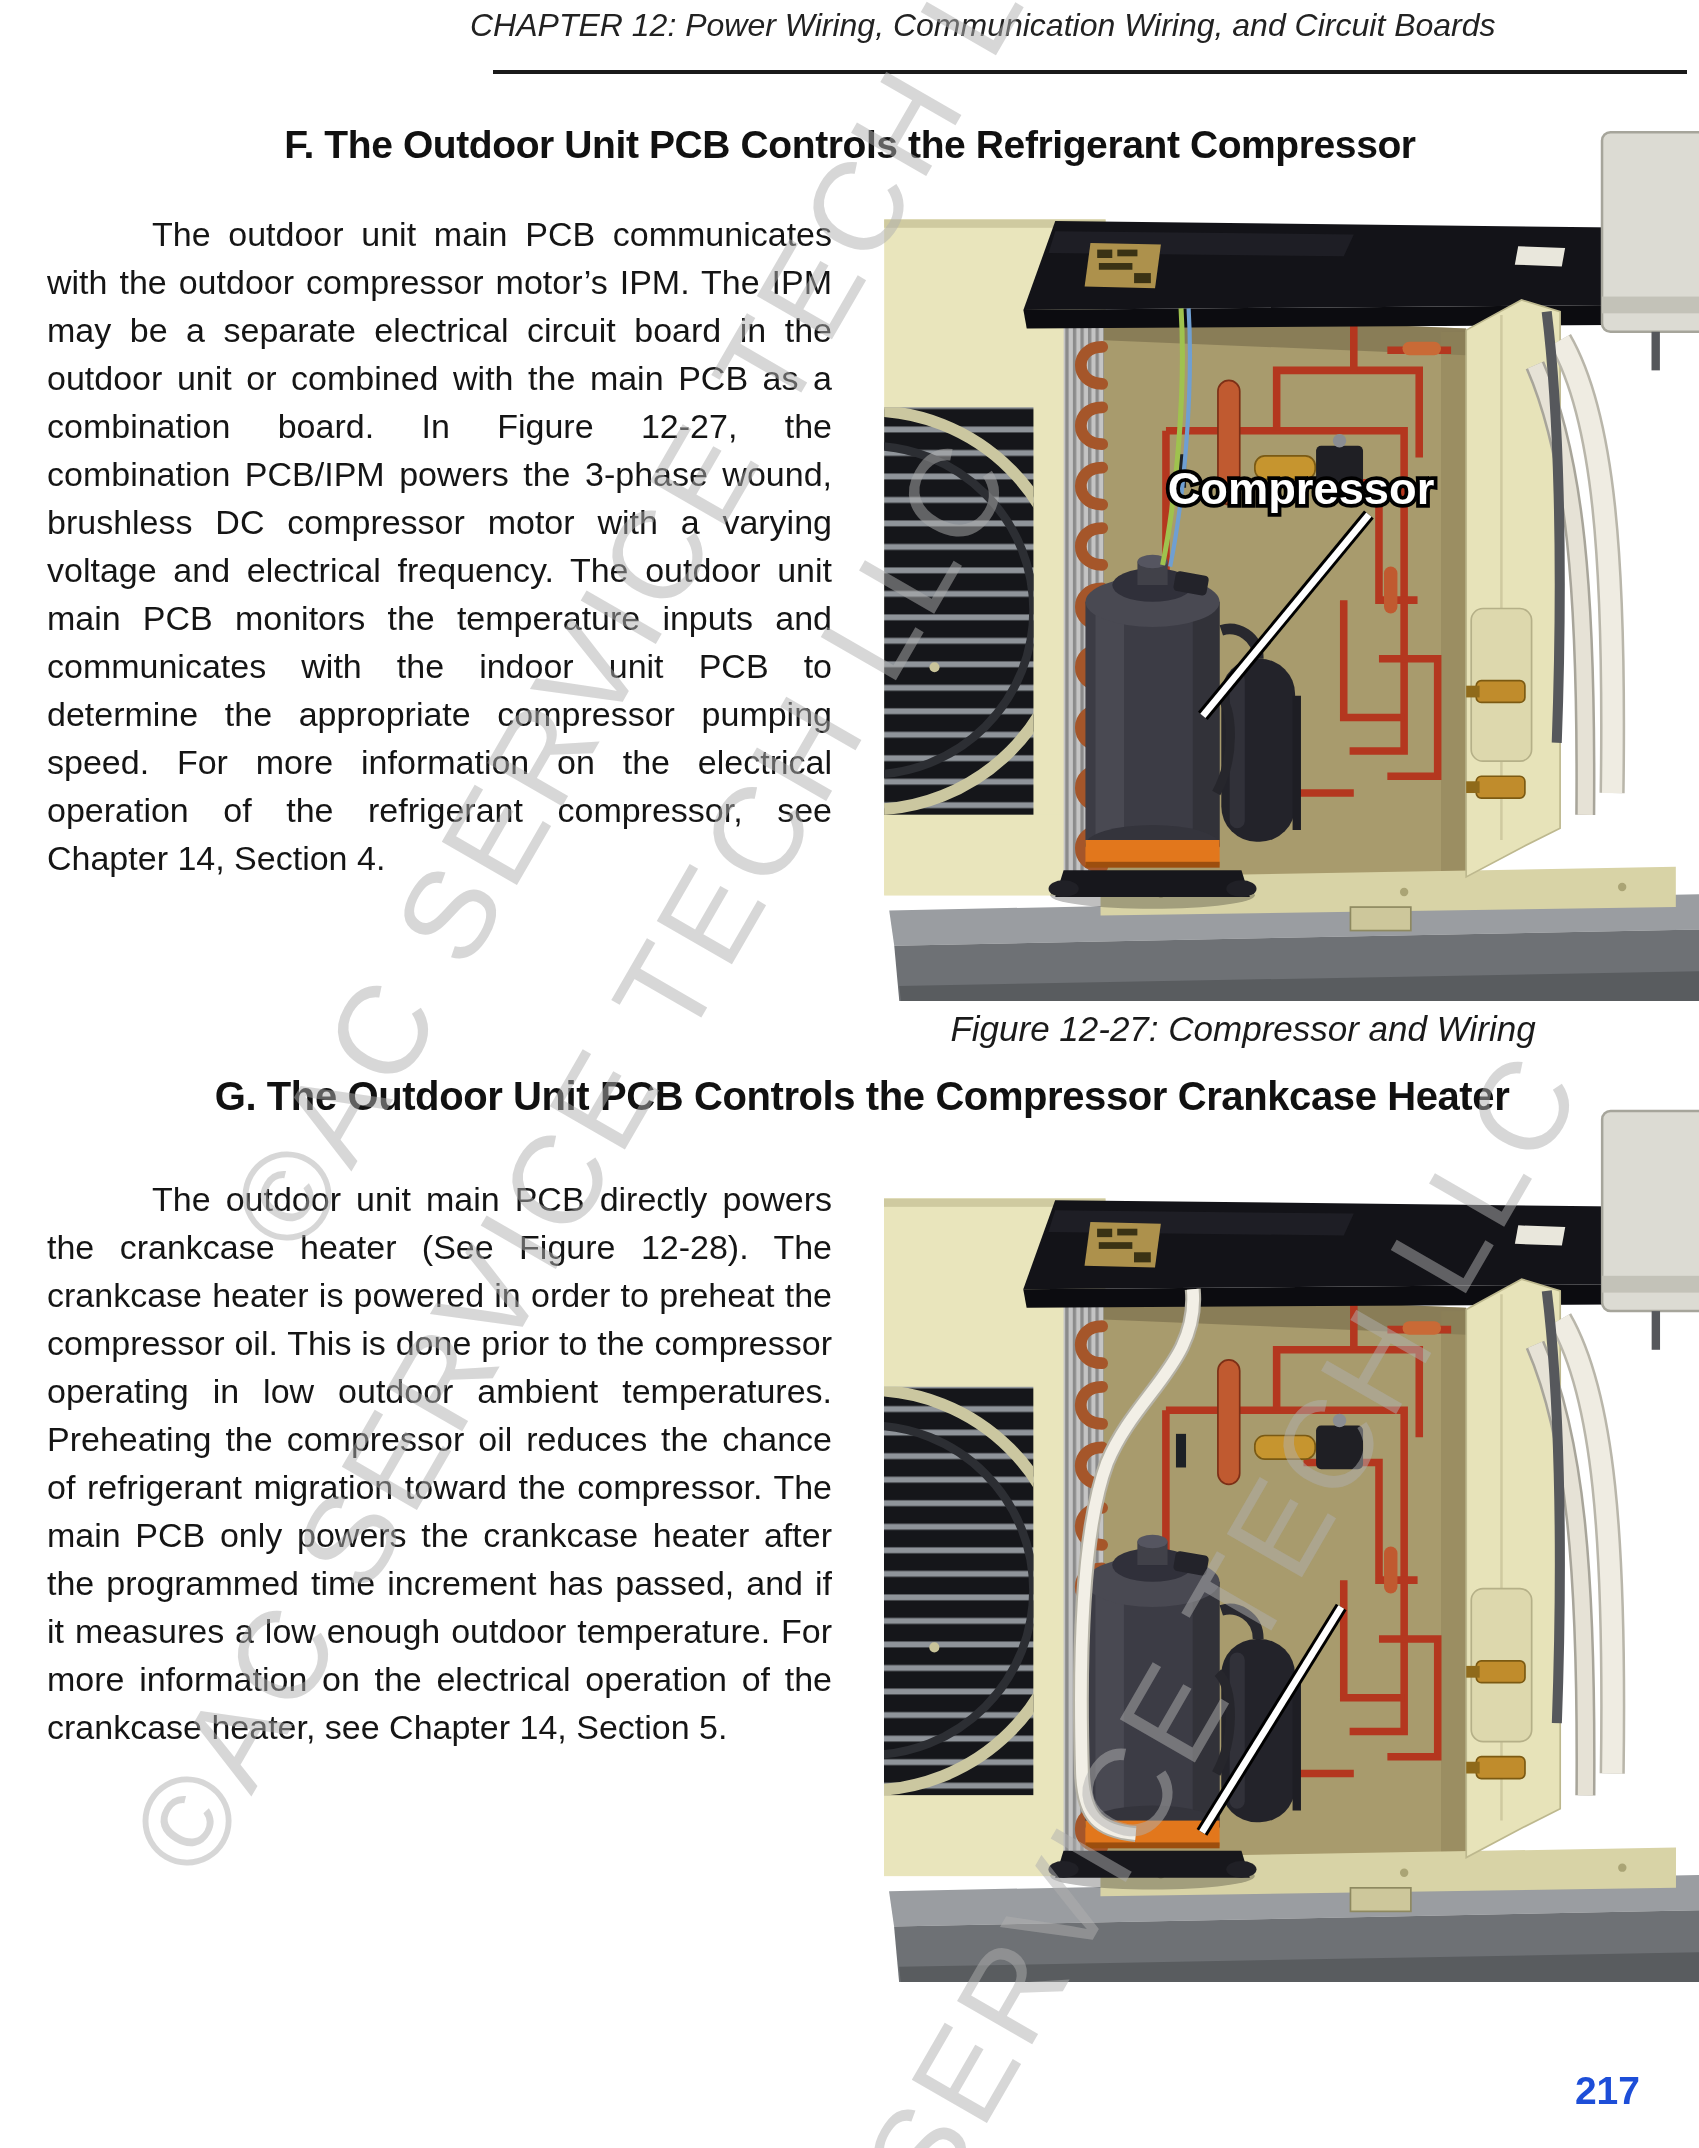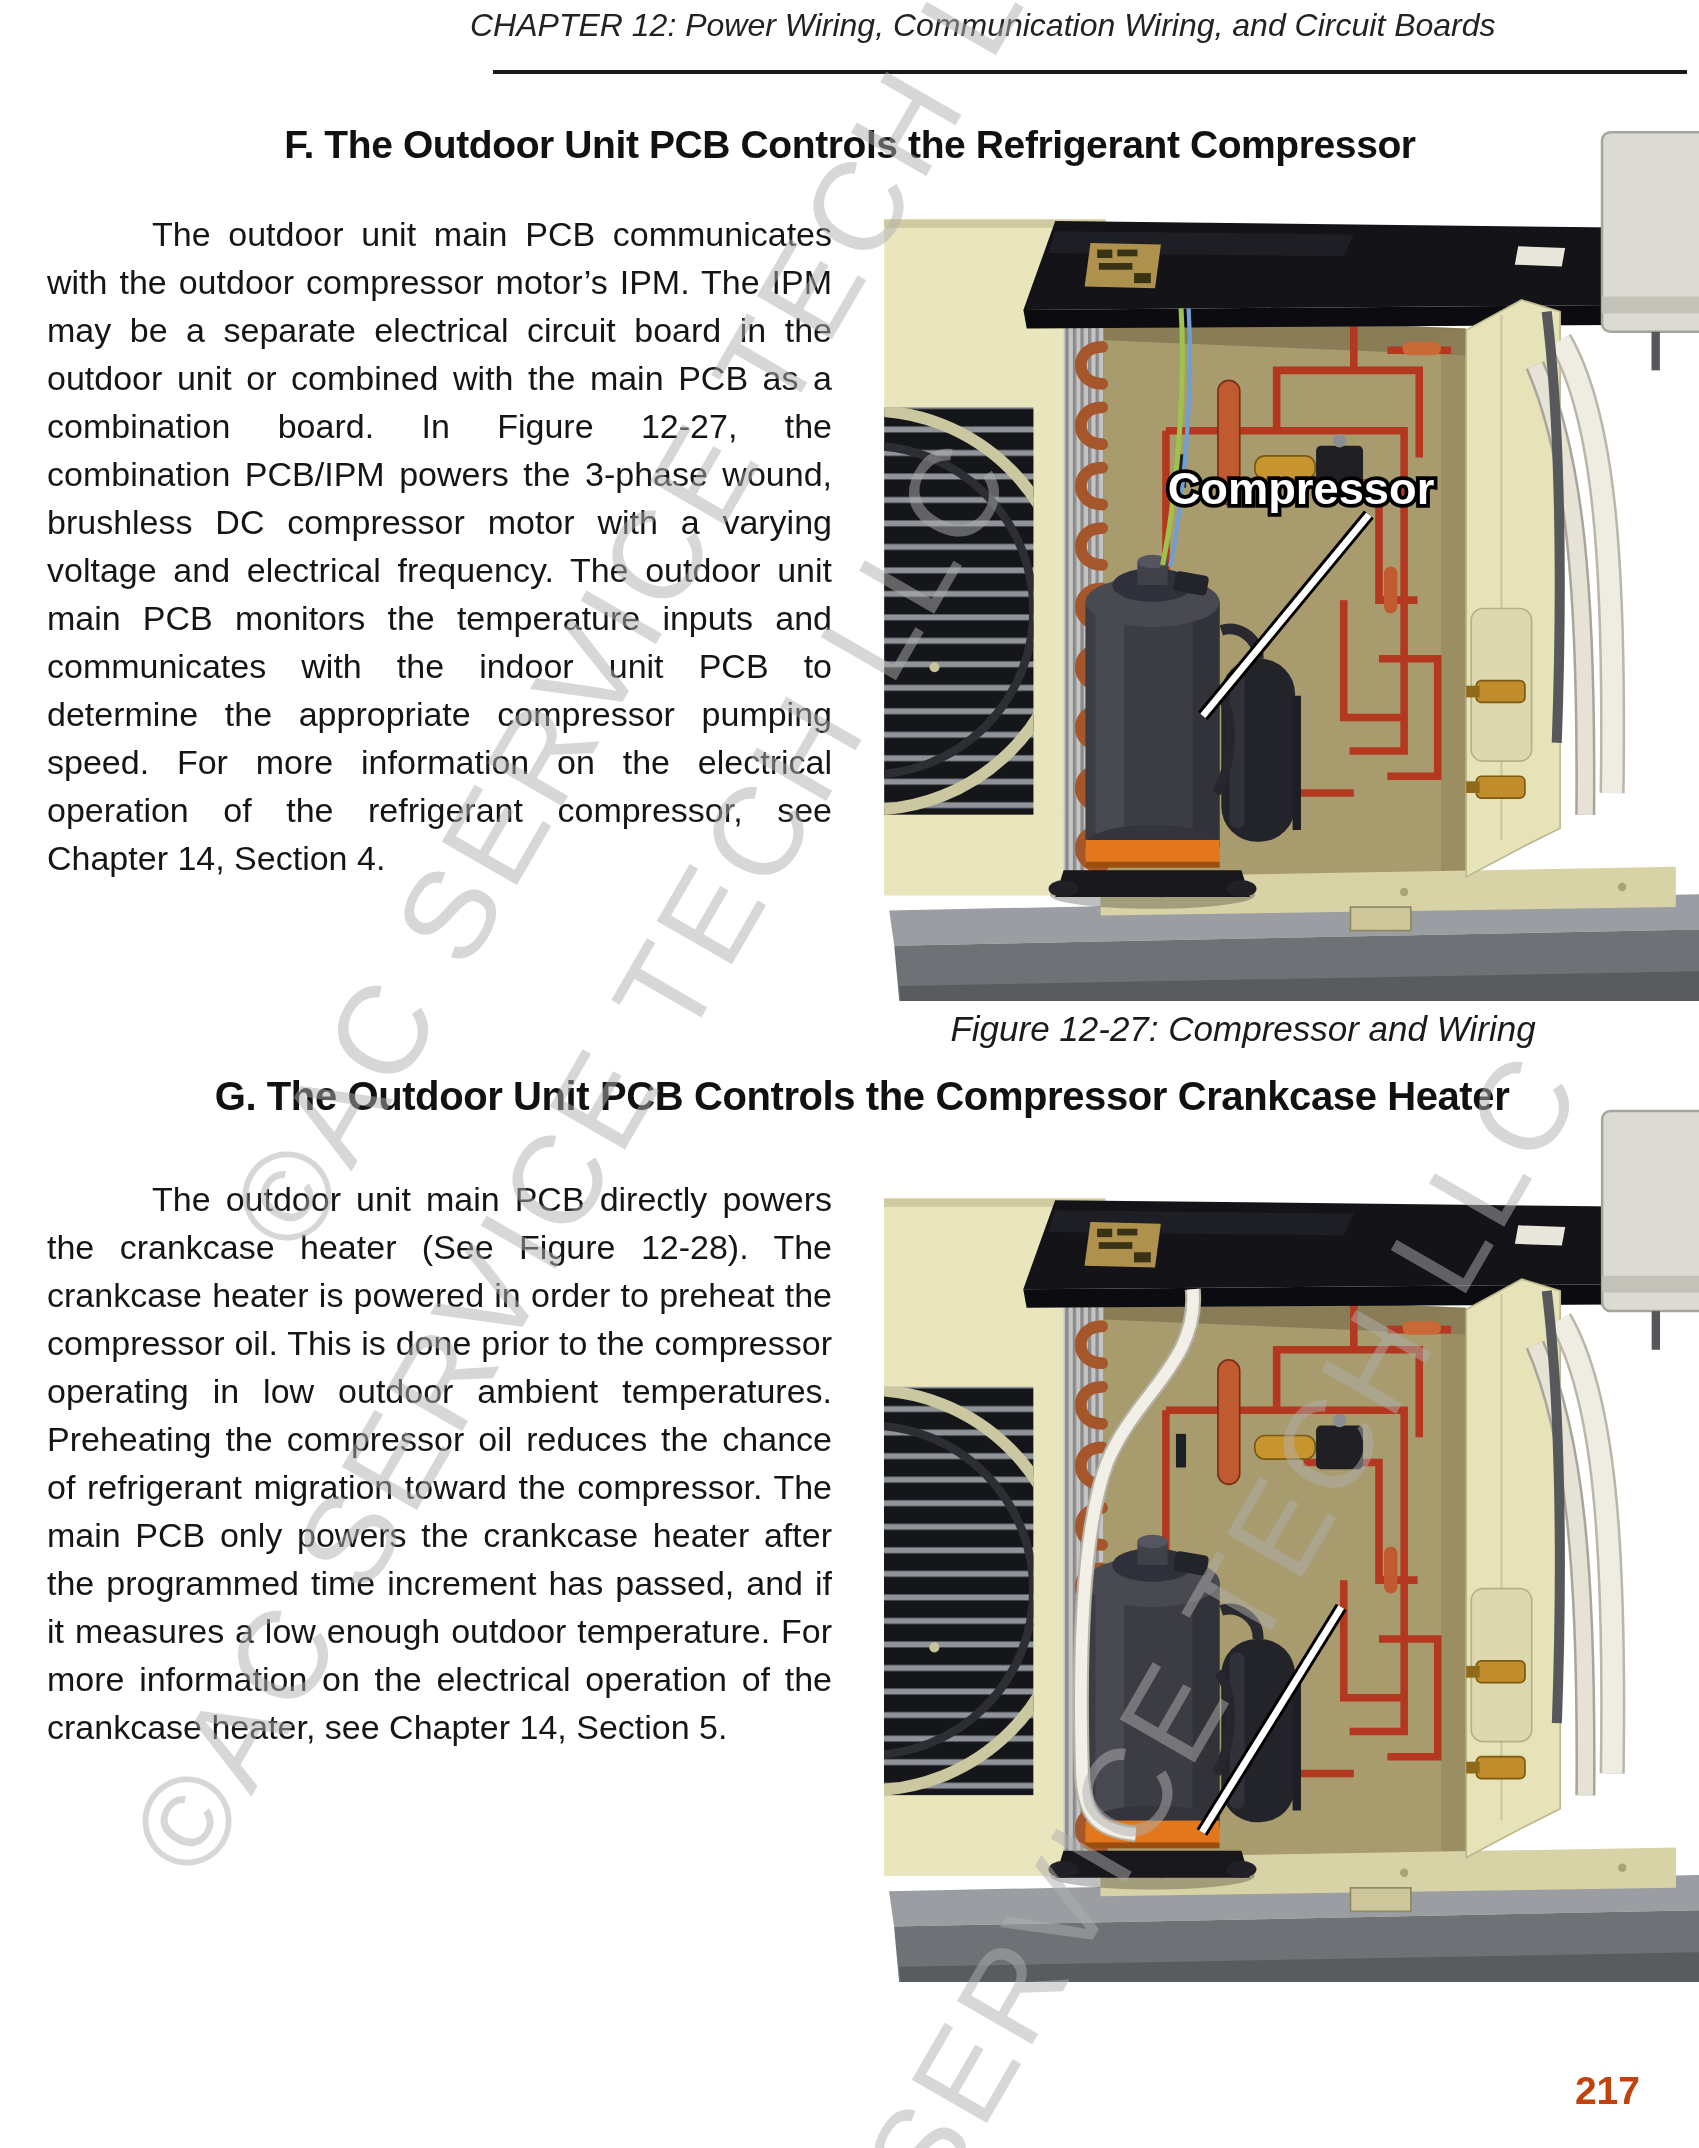--- a/index.html
+++ b/index.html
@@ -17,21 +17,21 @@
   #para-f{top:210px;}
   #para-g{top:1175px;}
   .figure{position:absolute;left:852px;width:844px;margin-left:32px;}
   #figure-27{top:206px;height:795px;}
   #figure-28{top:1185px;height:797px;}
   .fig-svg{overflow:visible;display:block;}
   .fig-caption{position:absolute;left:821px;width:844px;text-align:center;font-style:italic;
         font-size:35px;color:#1a1a1a;}
   #caption-27{top:1009px;}
   #caption-28{top:2010px;}
-  .page-number{position:absolute;right:60px;top:2069px;font-weight:bold;font-size:39px;color:#c2410c;}
+  .page-number{position:absolute;right:60px;top:2069px;font-weight:bold;font-size:39px;color:#1d4ed8;}
   .watermark-layer{position:absolute;inset:0;pointer-events:none;z-index:10;}
   .wm{position:absolute;font-size:126px;letter-spacing:6.7px;white-space:nowrap;
         color:rgba(175,175,175,0.5);transform-origin:0 0;transform:rotate(-60deg);
         font-family:"Liberation Sans",sans-serif;}
   #wm-1{left:101px;top:1825px;}
   #wm-2{left:201px;top:1200px;}
   #wm-3{left:671px;top:2438px;}
   .fig-label{font-family:"Liberation Sans",sans-serif;font-weight:bold;font-size:54px;
         fill:#ffffff;stroke:#000000;stroke-width:9px;paint-order:stroke;}
 </style>

